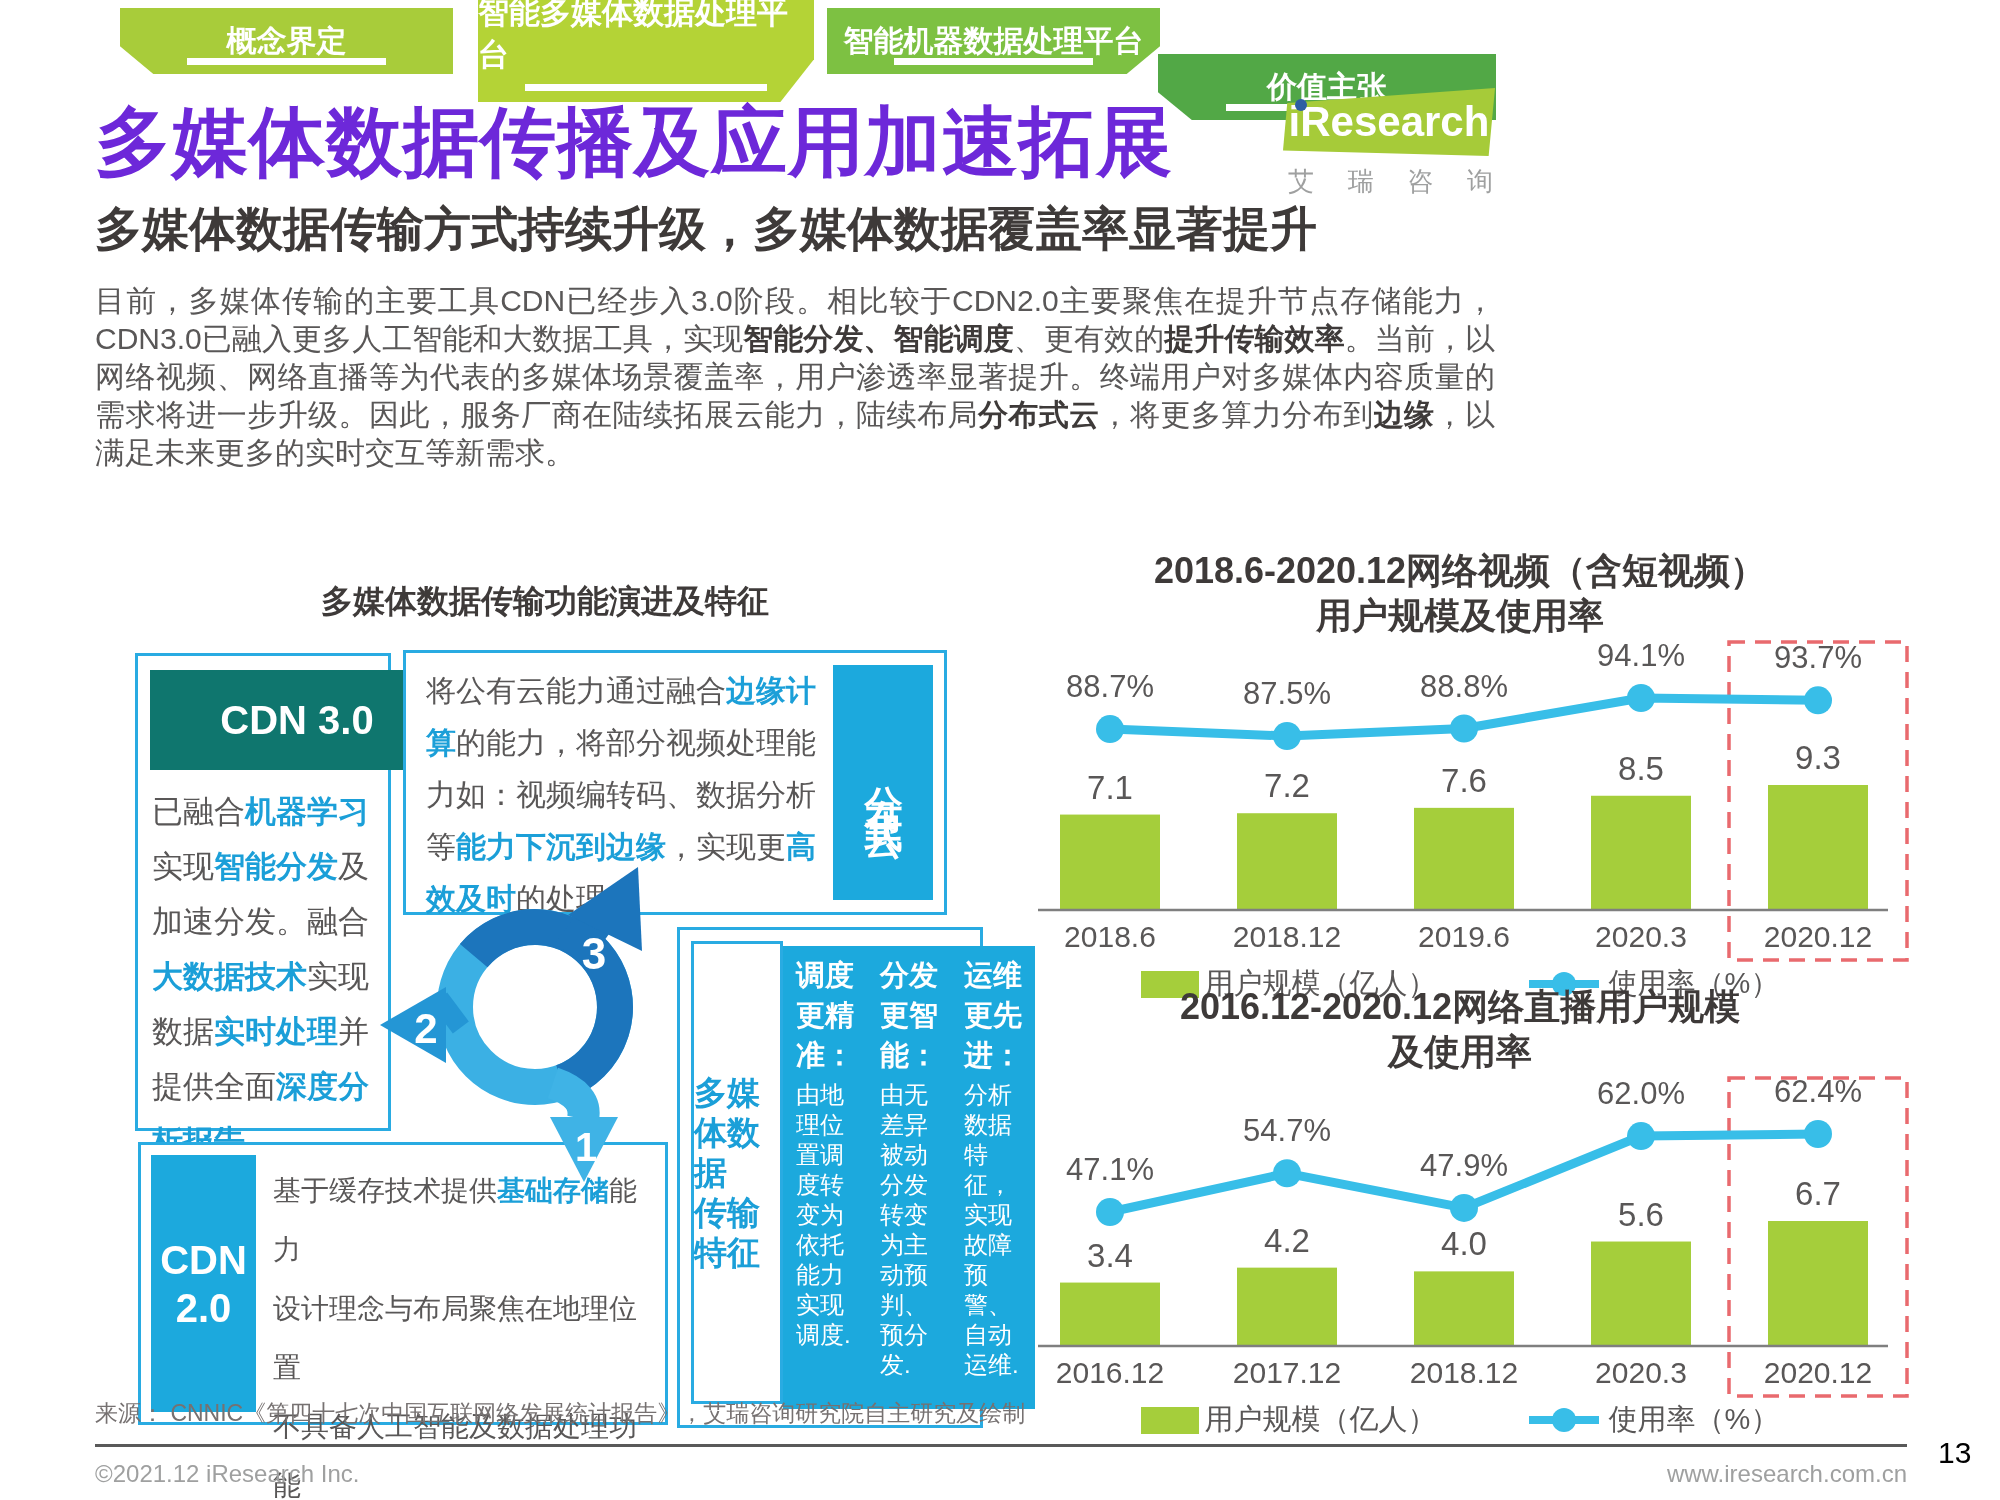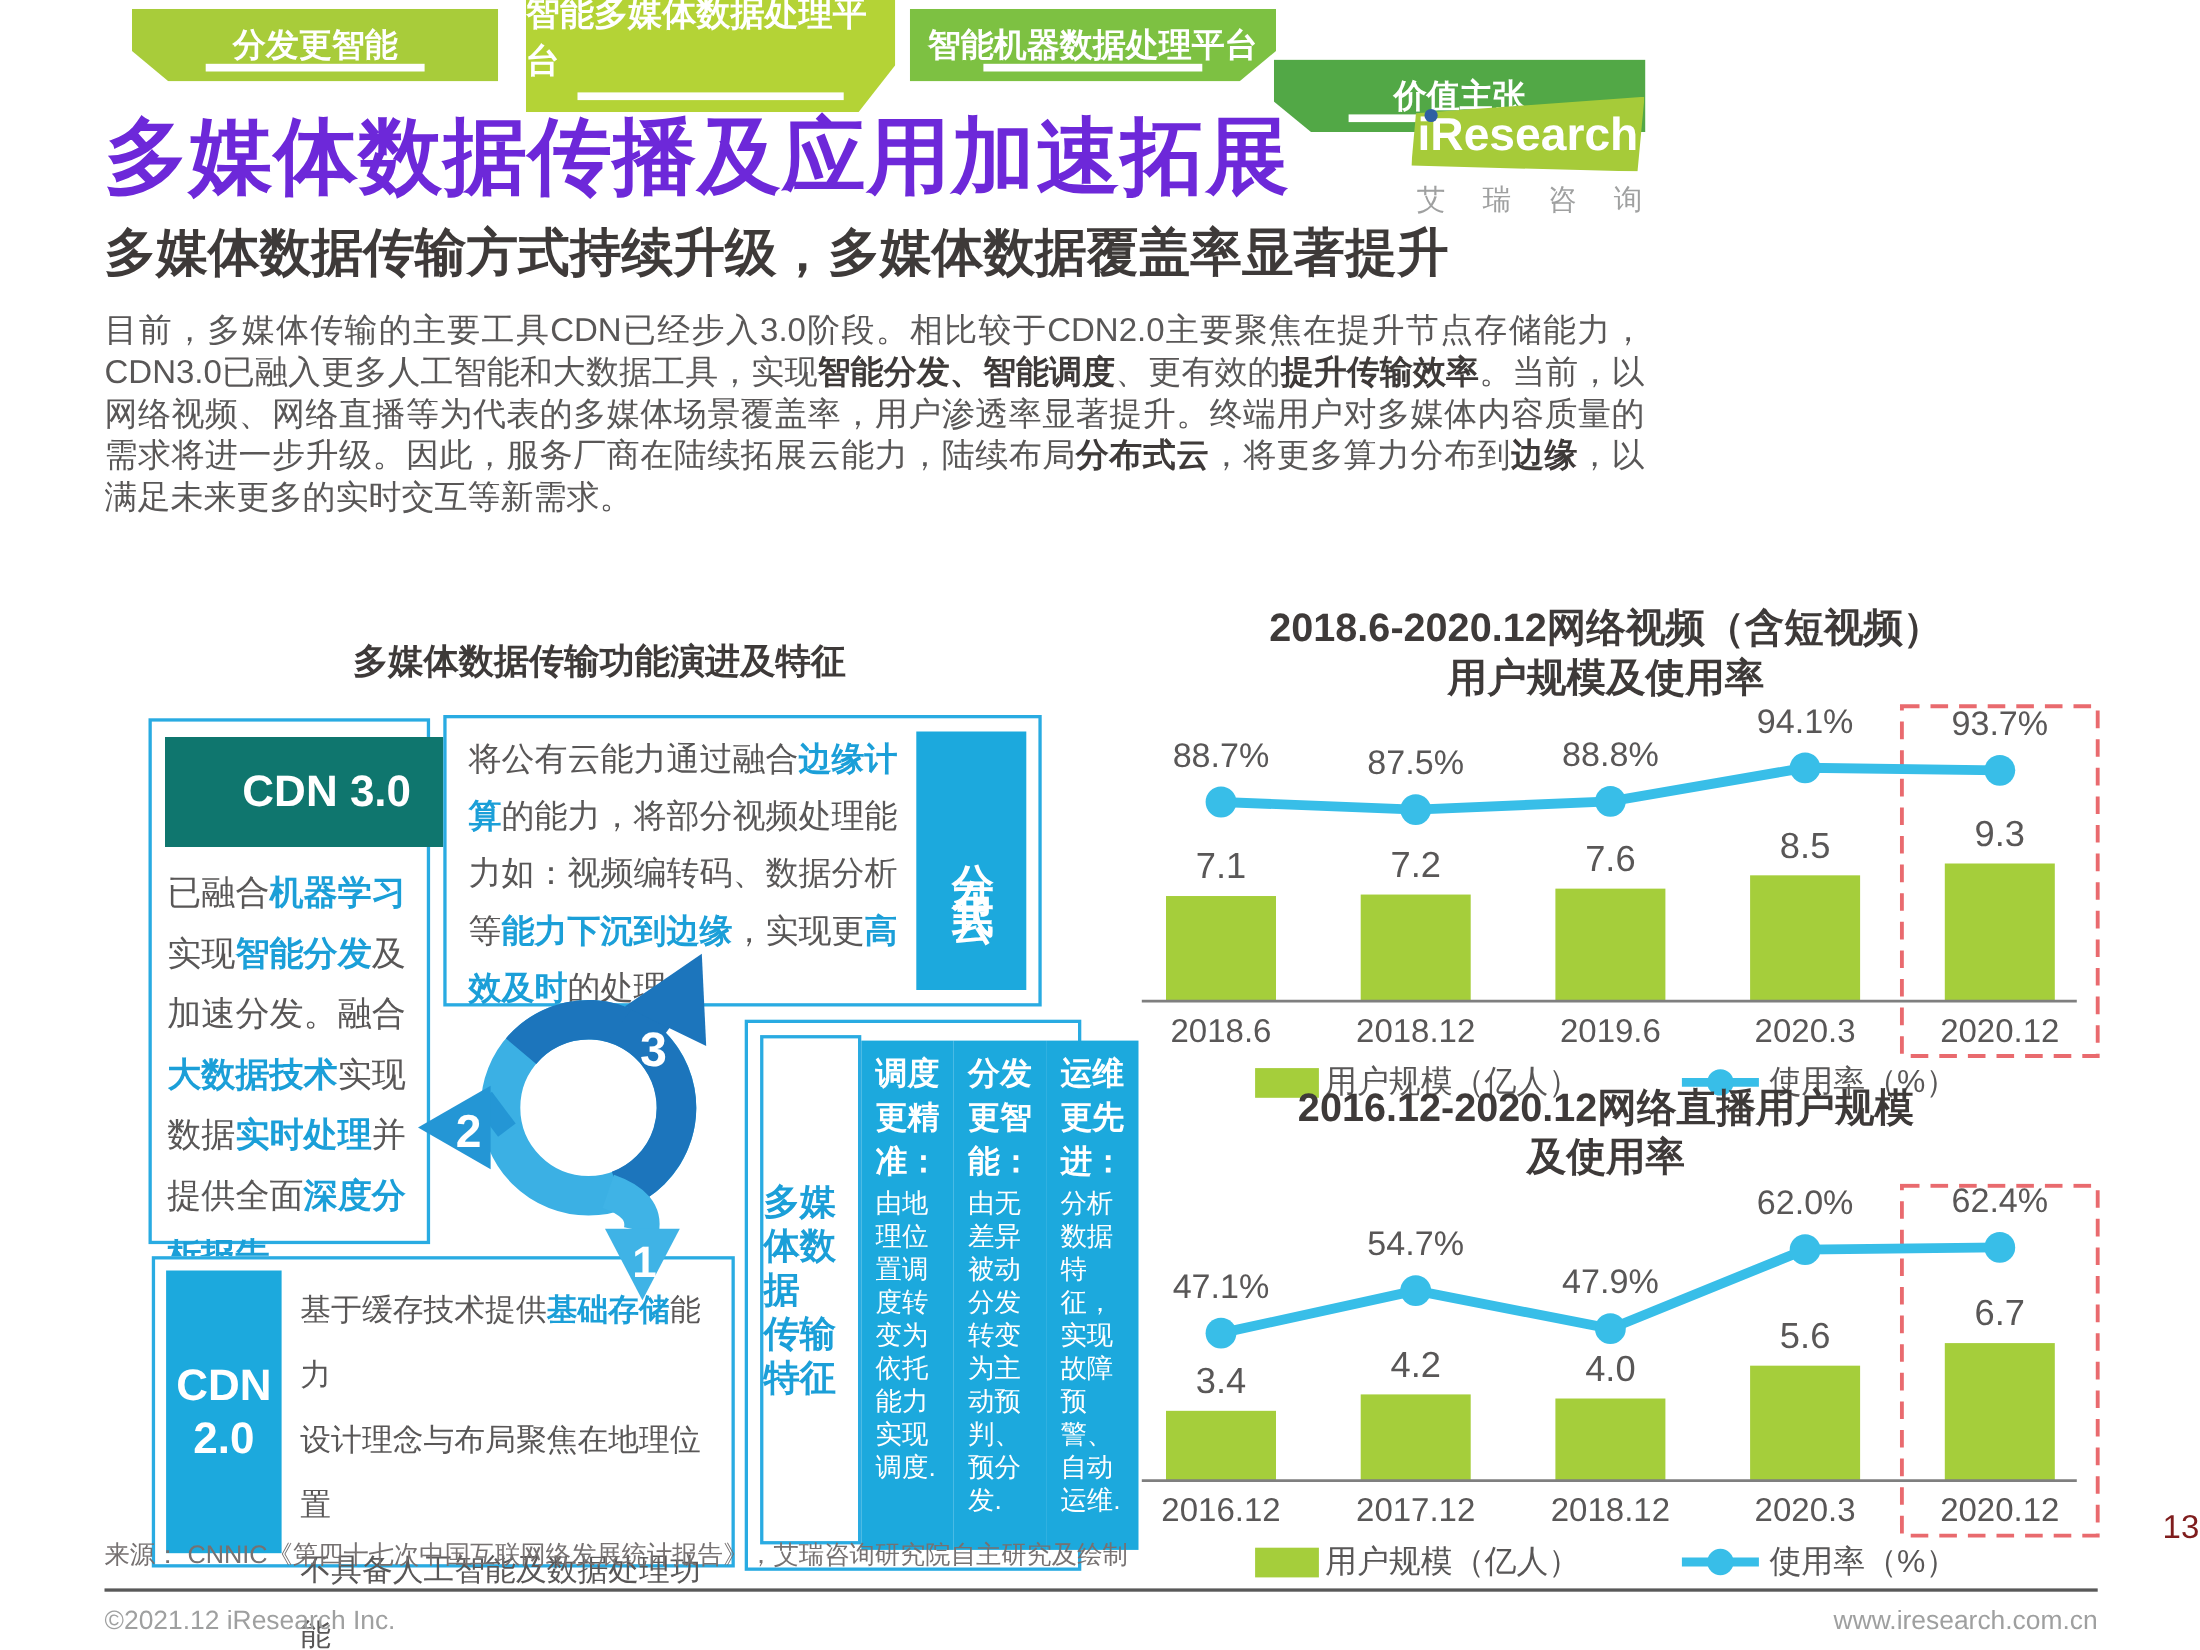--- a/index.html
+++ b/index.html
@@ -67,29 +67,29 @@
   .sw-bar{width:58px;height:27px;background:#a5ce3b;margin-right:6px;}
   .sw-line{margin-right:6px;}
   .leg-item{display:flex;align-items:center;justify-content:space-between;}
   .leg-gap{width:60px;}
 
   
   .source{left:95px;top:1398px;width:1500px;font-size:23px;color:#767171;}
   .hr{left:95px;top:1444px;width:1812px;height:3px;background:#595959;}
   .foot-left{left:95px;top:1460px;font-size:24px;color:#9fa0a0;}
   .foot-right{left:1650px;top:1460px;width:257px;text-align:right;font-size:24px;color:#9fa0a0;}
-  .pagenum{left:1938px;top:1372px;font-size:30px;color:#7f1d1d;margin-left:28px;}
+  .pagenum{left:1938px;top:1436px;font-size:30px;color:#000000;}
 </style>
 </head>
 <body>
 
 <div class="page">
 
   <div class="tab cut-bl" style="left: 120px; width: 333px; background: rgb(168, 204, 58);">
-    <span>分发更智能</span>
+    <span>概念界定</span>
     <span class="ul"></span>
   </div>
   <div class="tab active cut-br" style="left: 478px; width: 336px; background: rgb(180, 211, 54);">
     <span>智能多媒体数据处理平台</span>
     <span class="ul"></span>
   </div>
   <div class="tab cut-br" style="left: 827px; width: 333px; background: rgb(125, 193, 66);">
     <span>智能机器数据处理平台</span>
     <span class="ul"></span>
   </div>

